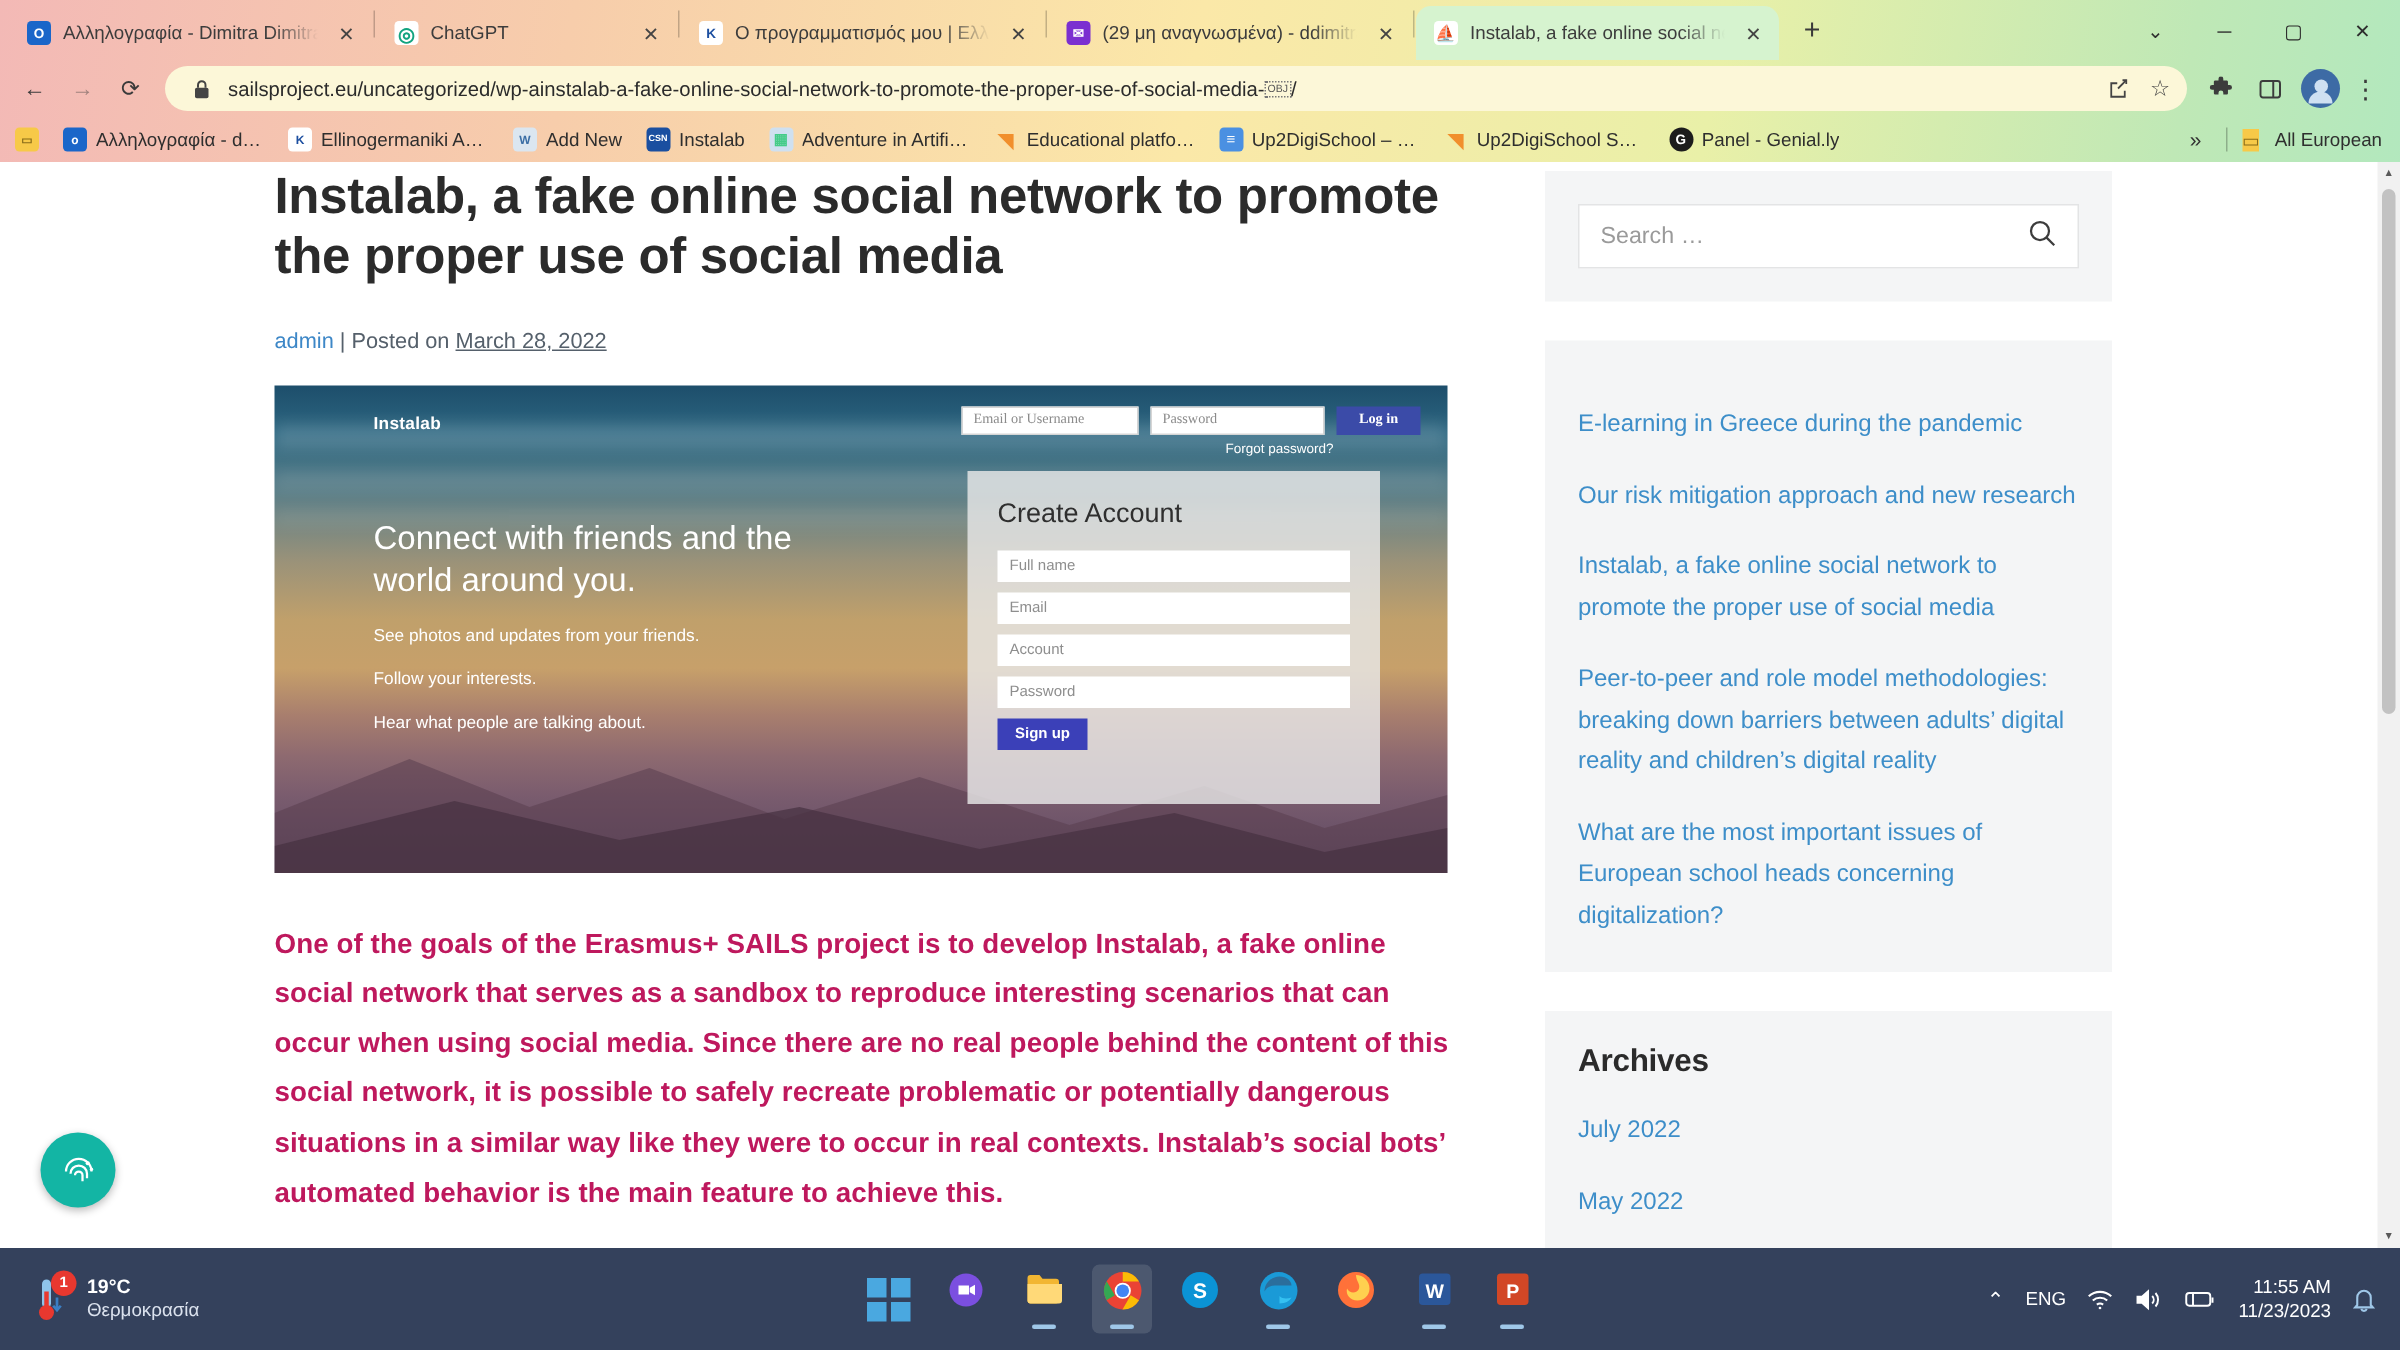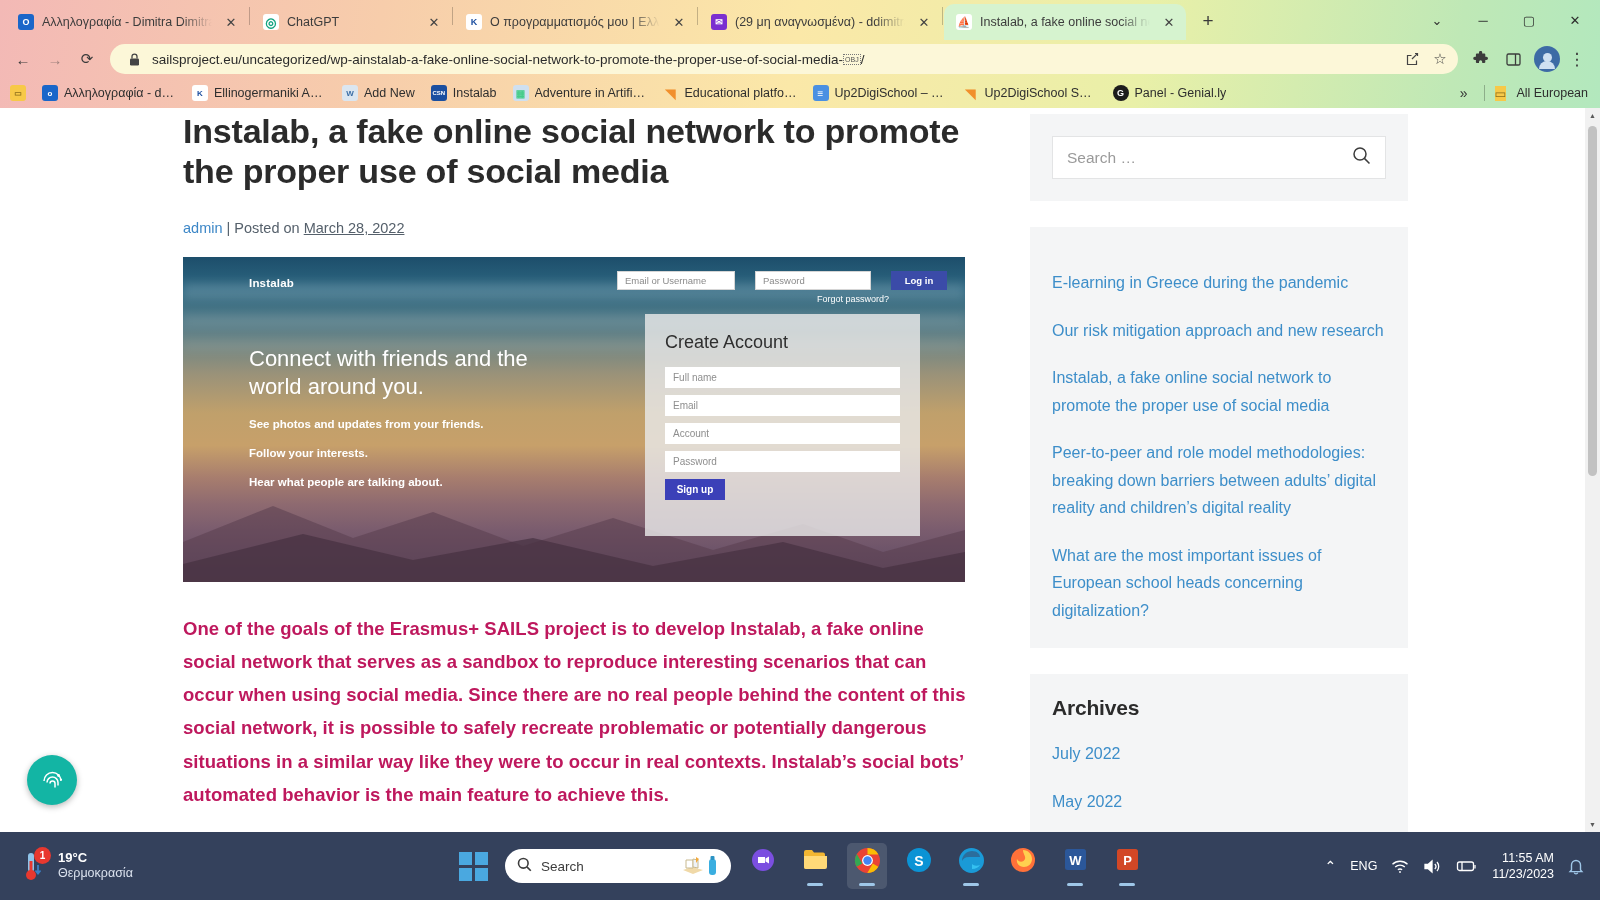--- a/index.html
+++ b/index.html
@@ -224,21 +224,21 @@
   #featured .mountains {
     position: absolute; left: 0; right: 0; bottom: 0; height: 110px;
   }
   #featured .brand {
     position: absolute; left: 66px; top: 20px;
     color: #fff; font-size: 11.5px; font-weight: 700;
     letter-spacing: .2px;
   }
   #featured .login-row {
     position: absolute; right: 18px; top: 14px;
-    display: flex; align-items: center; gap: 20px;
+    display: flex; align-items: center; gap: 8px; font-family: Liberation Serif, serif;
   }
   .fi-input {
     height: 19px; background: #fff;
     border: 1px solid #d5d5d5;
     font-size: 9.5px; color: #8b8b8b;
     display: flex; align-items: center;
     padding: 0 7px;
   }
   .fi-input.w1 { width: 118px; }
   .fi-input.w2 { width: 116px; }
@@ -252,21 +252,21 @@
     position: absolute; right: 76px; top: 37px;
     color: #fff; font-size: 9px;
   }
   #featured .hero {
     position: absolute; left: 66px; top: 88px; width: 330px;
   }
   #featured .hero h2 {
     color: #fff; font-size: 22px; line-height: 1.28; font-weight: 400;
   }
   #featured .hero p {
-    color: #fff; font-size: 11.5px; font-weight: 700; margin-top: 17px;
+    color: #fff; font-size: 11.5px; font-weight: 400; margin-top: 17px;
   }
   #featured .card {
     position: absolute; left: 440px; top: 57px;
     width: 275px; height: 222px;
     background: rgba(232,232,232,.82);
     padding: 18px 20px;
     margin-left: 22px;
   }
   #featured .card h3 {
     font-size: 18px; font-weight: 400; color: #2f2f2f; margin-bottom: 14px;
@@ -672,41 +672,20 @@
   <div id="tb-center">
     <div id="start">
       <div class="g">
           <i></i>
           <i></i>
           <i></i>
           <i></i>
         </div>
     </div>
 
-    <div id="searchpill">
-      <span>
-        <svg width="15" height="15" viewBox="0 0 15 15" fill="none" stroke="#3c3c3c" stroke-width="1.6">
-            <circle cx="6.3" cy="6.3" r="4.8"></circle>
-            <line x1="9.9" y1="9.9" x2="13.8" y2="13.8"></line>
-          </svg>
-      </span>
-      <span>Search</span>
-      <span style="margin-left:auto;display:flex;align-items:center;gap:1px;">
-        <svg width="24" height="22" viewBox="0 0 24 22">
-            <path d="M2 15 L11 12 L22 15 L12 19 Z" fill="#f0d9a8"></path>
-            <path d="M5 5 h7 v8 h-7z" fill="#fff" stroke="#c8b98e"></path>
-            <path d="M12 4 l5 1 v8 l-5 -1z" fill="#eef2f7" stroke="#c8b98e"></path>
-            <path d="M15 2 l3 2 -3 4z" fill="#f2a93b"></path>
-          </svg>
-        <svg width="13" height="22" viewBox="0 0 13 22">
-            <rect x="3" y="4" width="7" height="16" rx="3" fill="#3aaee0"></rect>
-            <rect x="4.5" y="1" width="4" height="4" rx="1" fill="#2b93c4"></rect>
-          </svg>
-      </span>
-    </div>
 
     <div class="tb-app">
       <svg width="26" height="26" viewBox="0 0 26 26">
           <circle cx="13" cy="13" r="11" fill="#7b4fe0"></circle>
           <path d="M8 10h7v6H8z" fill="#fff"></path>
           <path d="M15.5 11.5l3.5-2v7l-3.5-2z" fill="#fff"></path>
         </svg>
     </div>
     <div class="tb-app">
       <svg width="27" height="25" viewBox="0 0 27 25">

